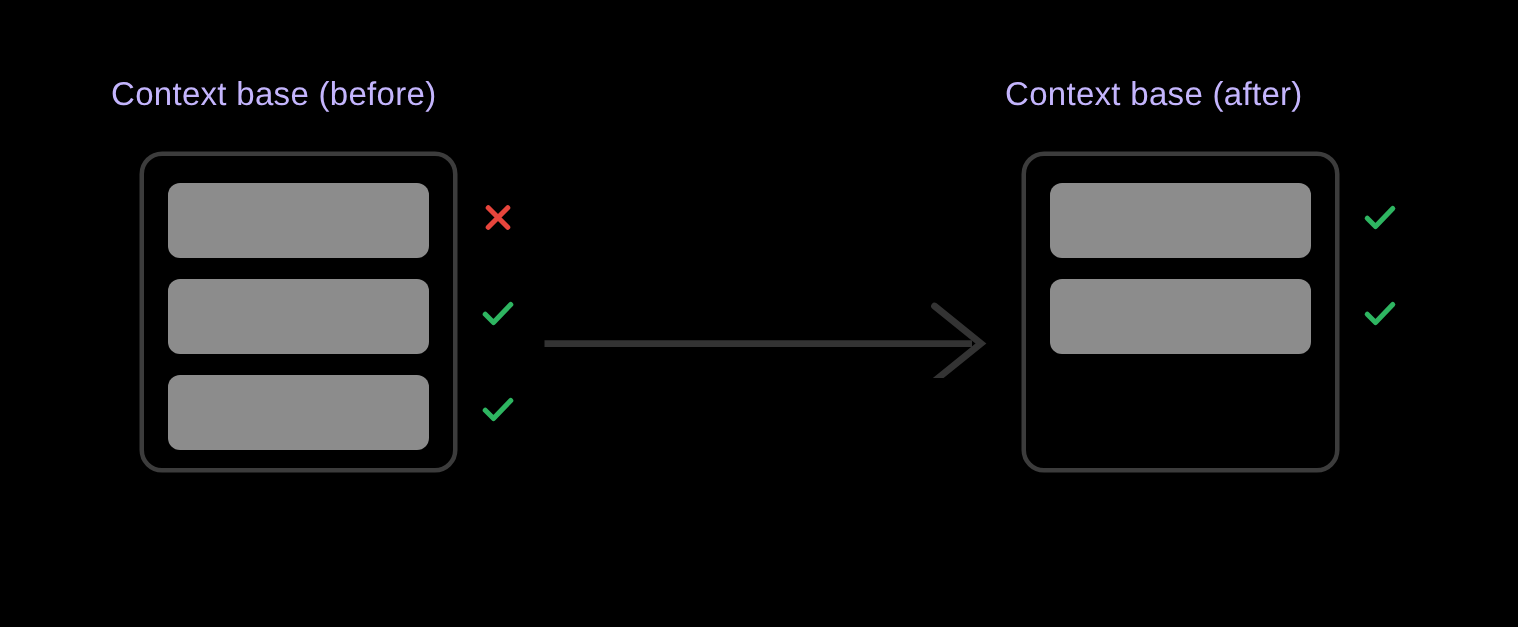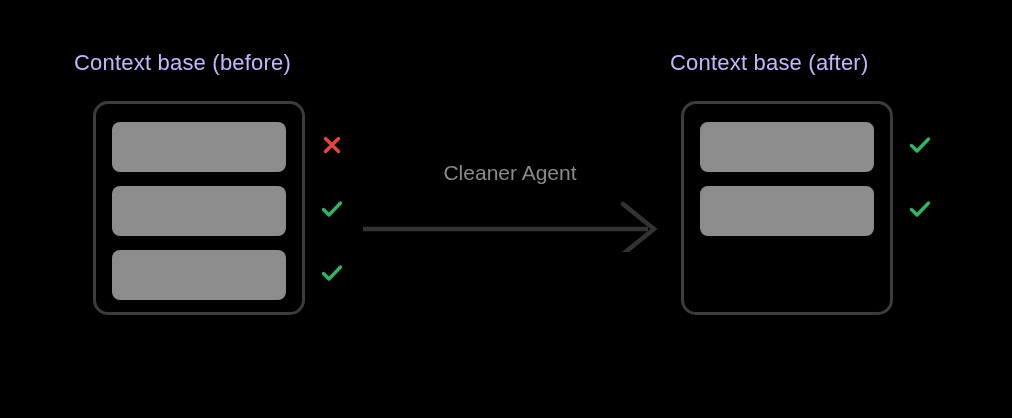--- a/index.html
+++ b/index.html
@@ -161,21 +161,20 @@
         <span>
           <svg width="24" height="22" viewBox="0 0 24 22">
             <path d="M3.5 11.5 L9 17 L20.5 5" stroke="#2eb561" stroke-width="3.4" stroke-linecap="round" stroke-linejoin="round" fill="none"></path>
           </svg>
         </span>
       </div>
     </div>
   </div>
 
   <div class="arrow-wrap">
-    <div class="arrow-label">Cleaner Agent</div>
     <span class="arrow-svg">
       <svg width="300" height="70" viewBox="0 0 300 70">
         <path d="M3 47 L288 47" stroke="#333333" stroke-width="4.5" stroke-linecap="butt" fill="none"></path>
         <path d="M263 22 L294 47 L263 72" stroke="#333333" stroke-width="4.5" stroke-linecap="round" stroke-linejoin="miter" fill="none"></path>
       </svg>
     </span>
   </div>
 
   <div class="panel-group after">
 

